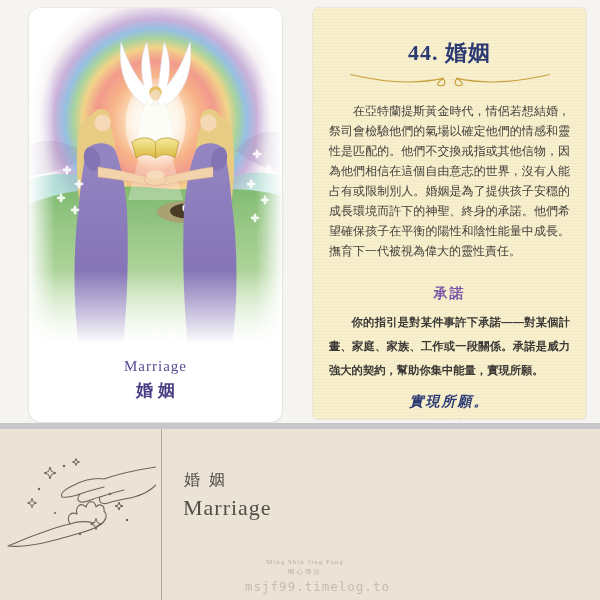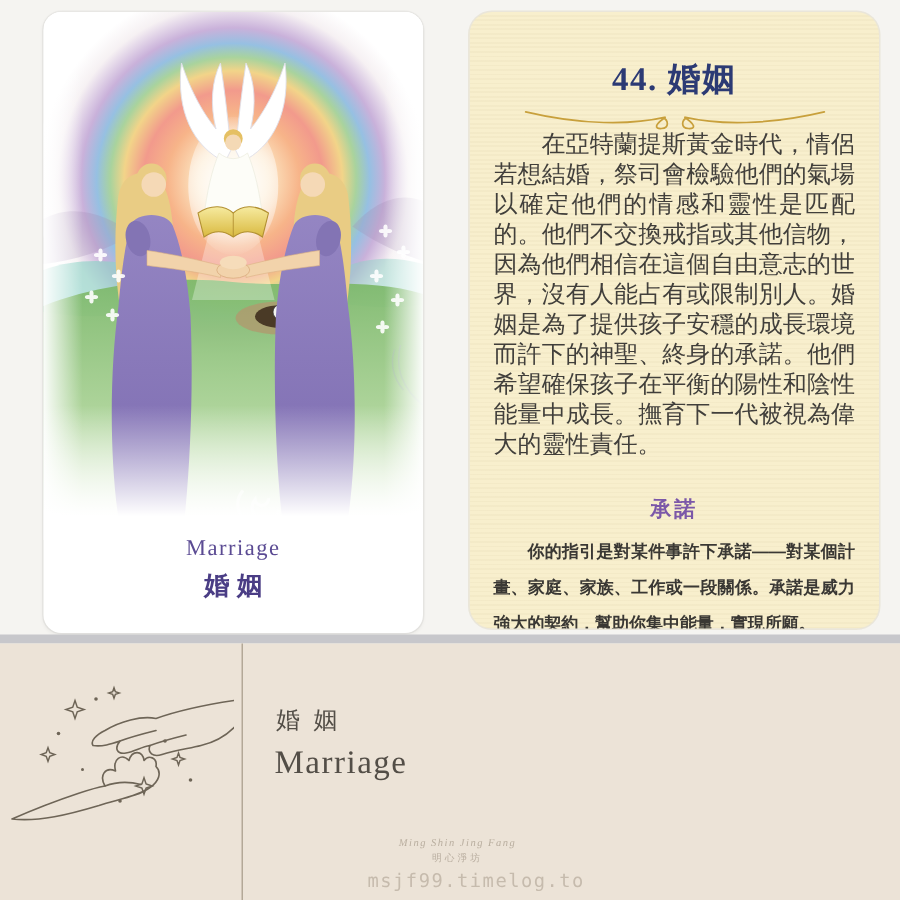--- a/index.html
+++ b/index.html
@@ -19,48 +19,48 @@
   }
   .card-left svg.illus { display:block; width:253px; height:352px; }
   .cl-en { position:absolute; left:0; top:350px; width:100%; text-align:center;
            font-size:15px; letter-spacing:1px; color:#5b4b93; }
   .cl-zh { position:absolute; left:0; top:371px; width:100%; text-align:center;
            font-size:17px; font-weight:bold; letter-spacing:5px; text-indent:5px; color:#4a3d85; }
 
   .card-right {
     left:313px; width:273px; height:411px; background:#f8efcd;
     background-image:repeating-linear-gradient(0deg, rgba(120,95,40,0.035) 0 1px, transparent 1px 3px);
-    border-radius:15px; box-shadow:0 0 0 1px rgba(160,130,60,0.12);
+    border-radius:5px; box-shadow:0 0 0 1px rgba(160,130,60,0.12);
     padding:30px 16px 0 16px; overflow:hidden;
   }
   .cr-title { text-align:center; font-size:22px; font-weight:bold; letter-spacing:1px; color:#2c3a74; }
   .flourish { display:block; margin:3px auto 0 auto; width:228px; height:16px; }
   .flourish.flip { transform:scaleY(-1); margin-top:7px; }
-  .cr-para { font-size:16px; line-height:20px; text-align:justify;
+  .cr-para { margin-top:14px; font-size:12px; line-height:20px; text-align:justify;
              text-indent:2em; color:#413f3b; }
   .cr-header { margin-top:24px; text-align:center; font-size:14px; font-weight:bold;
                letter-spacing:2px; color:#7b57a8; }
   .cr-para.bold { margin-top:7px; font-size:11.3px; line-height:24px; font-weight:bold;
                   color:#3a3834; font-family:"Liberation Sans", sans-serif; }
   .cr-affirm { margin-top:11px; text-align:center; font-size:14px; font-weight:bold;
                font-style:italic; letter-spacing:2px; color:#2c3a74; }
 
   
   .gray-strip { position:absolute; left:0; top:423px; width:600px; height:6px; background:#c7c7cb; }
 
   
   .banner { position:absolute; left:0; top:429px; width:600px; height:171px; background:#ece3d7; }
   .hands { position:absolute; left:6px; top:24px; width:150px; height:95px; }
   .v-divider { position:absolute; left:161px; top:0; width:1px; height:171px; background:#b3a897; }
   .banner-zh { position:absolute; left:184px; top:41px; font-size:16px; letter-spacing:9px;
                color:#534e47; }
   .banner-en { position:absolute; left:183px; top:66px; font-size:22px; letter-spacing:1px;
                color:#534e47; }
   .watermark { position:absolute; left:245px; top:129px; width:120px; text-align:center; }
-  .wm-script { font-style:italic; font-size:7px; color:#b9ae9f; letter-spacing:1px; }
+  .wm-script { font-size:7px; color:#b9ae9f; letter-spacing:1px; }
   .wm-zh { margin-top:2px; font-size:6.5px; color:#b9aea0; letter-spacing:2px; }
   .wm-url { margin-top:2px; font-size:12.5px; color:#c6bbad; letter-spacing:1px;
             font-family:"DejaVu Sans Mono", monospace; }
 </style>
 </head>
 <body>
 
 <div class="page">
 
   <div class="top-section">

